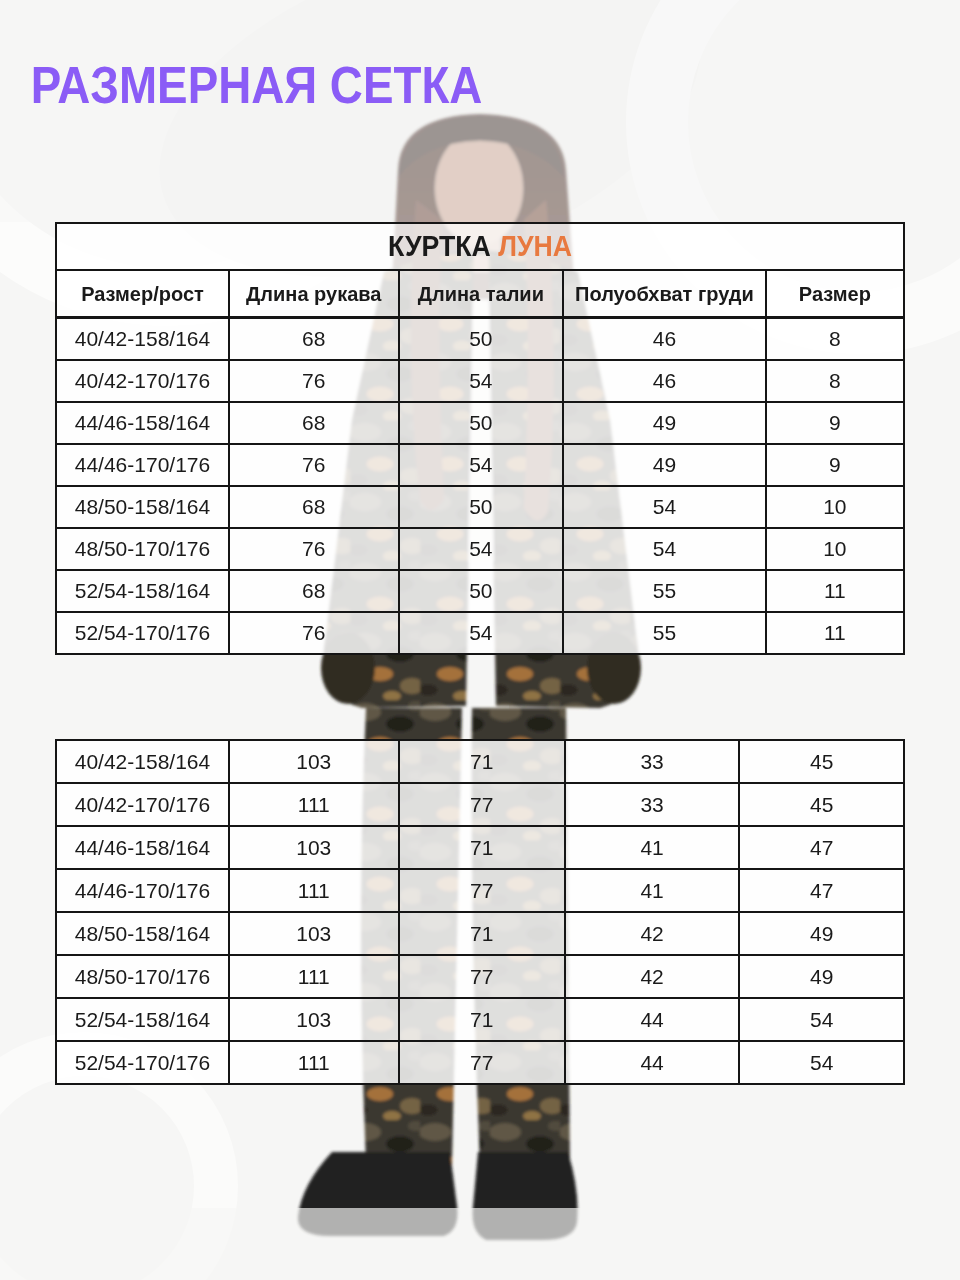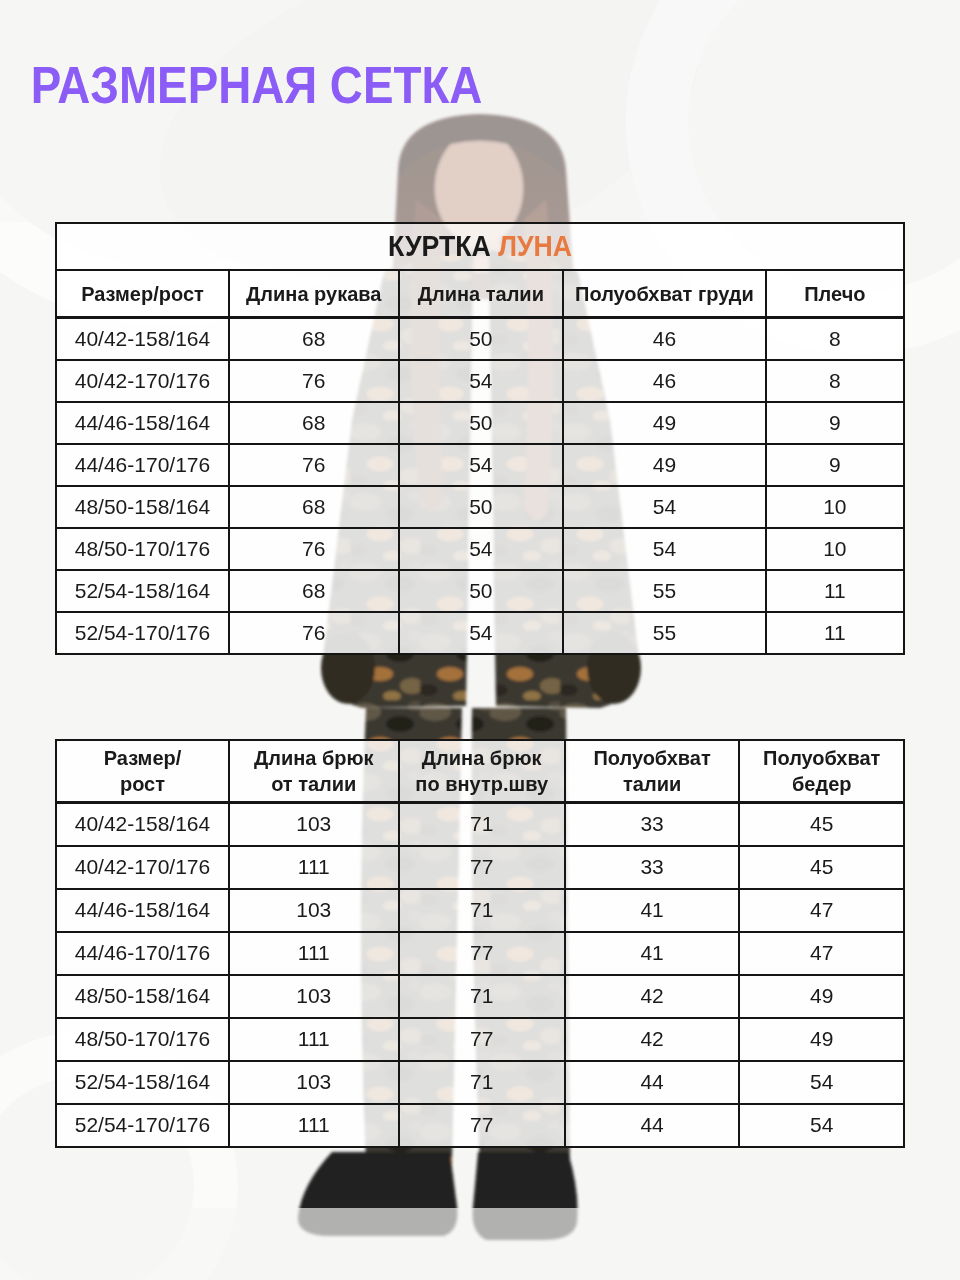--- a/index.html
+++ b/index.html
@@ -122,21 +122,21 @@
       <tr class="title-row">
         <th colspan="5">
           <span class="tbl-title"><span>КУРТКА</span>&nbsp;<span class="accent">ЛУНА</span></span>
         </th>
       </tr>
       <tr class="head-row">
           <th>Размер/рост</th>
           <th>Длина рукава</th>
           <th>Длина талии</th>
           <th>Полуобхват груди</th>
-          <th>Плечо</th>
+          <th>Размер</th>
         </tr>
     </thead>
     <tbody>
         <tr>
           <td>40/42-158/164</td>
           <td>68</td>
           <td>50</td>
           <td>46</td>
           <td>8</td>
         </tr>
@@ -194,32 +194,20 @@
 
   <table class="size-table t2">
     <colgroup>
       <col style="width:20.4%">
         <col style="width:20.0%">
         <col style="width:19.6%">
         <col style="width:20.6%">
         <col style="width:19.4%">
     </colgroup>
     <thead>
-      <tr class="head-row">
-          <th>Размер/
-рост</th>
-          <th>Длина брюк
-от талии</th>
-          <th>Длина брюк
-по внутр.шву</th>
-          <th>Полуобхват
-талии</th>
-          <th>Полуобхват
-бедер</th>
-        </tr>
     </thead>
     <tbody>
         <tr>
           <td>40/42-158/164</td>
           <td>103</td>
           <td>71</td>
           <td>33</td>
           <td>45</td>
         </tr>
         <tr>

